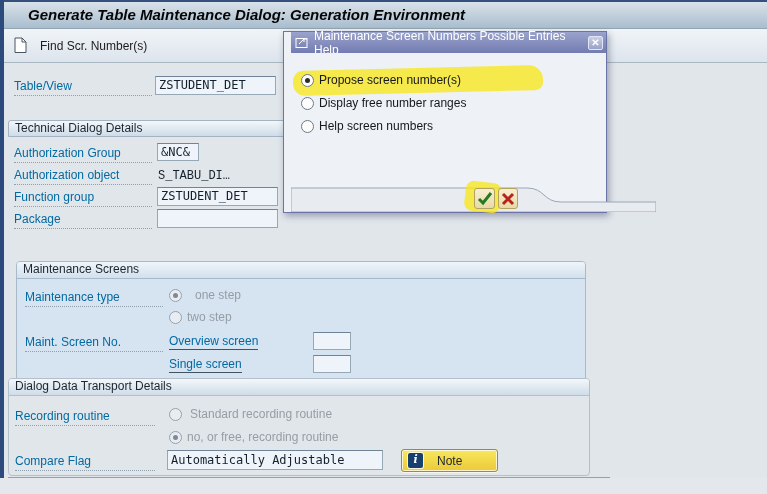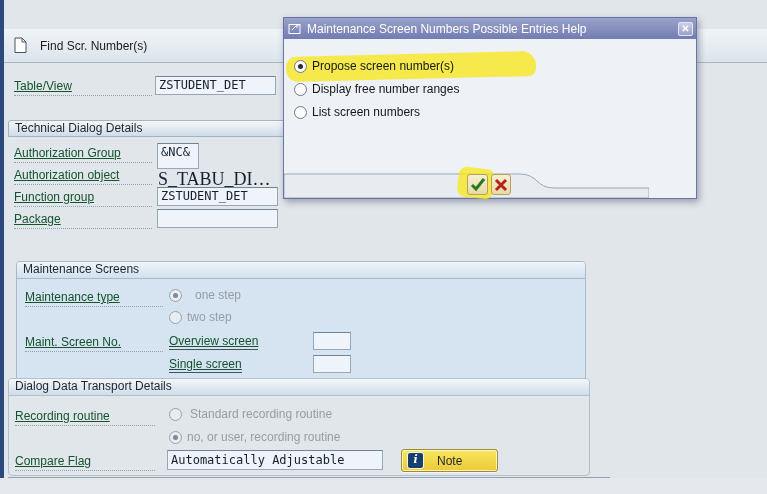--- a/index.html
+++ b/index.html
@@ -14,26 +14,26 @@
     border-top:2px solid #34517d; border-bottom:1px solid #93a5b5; z-index:5; }
   .titlebar .t { position:absolute; left:28px; top:4px; font-size:15px; font-weight:bold; font-style:italic; color:#050505; }
   .toolbar { left:0; top:29px; width:767px; height:34px;
     background:linear-gradient(#f0f4f7,#dce4ec); border-bottom:1px solid #a9b7c3; z-index:4; }
   .toolbar .lbl-find { position:absolute; left:40px; top:10px; color:#1c1c1c; }
   .mainbg { left:0; top:63px; width:767px; height:415px; background:#e1e6eb; }
   .footerline { left:8px; top:477px; width:602px; height:0; border-top:1px solid #92a1ae; z-index:6; }
   .footer { left:0; top:478px; width:767px; height:16px; background:#e4e7ec; }
 
   
-  .lbl { color:#14532d;text-decoration:underline; }
+  .lbl { color:#0369a1; }
   .ucol { border-bottom:1px dotted #8fa0ae; width:138px; height:17px; }
   .input { background:#eef4f9; border:1px solid #96a7b6; border-top-color:#6f8496;
     font-family:"DejaVu Sans Mono","Liberation Mono",monospace; font-size:12px; color:#14202c;
     padding:1px 3px; height:19px; line-height:15px; overflow:hidden; white-space:nowrap; }
-  .mono { font-family:Liberation Serif, serif; font-size:18px; color:#14202c; }
+  .mono { font-family:Liberation Mono, monospace; font-size:12px; color:#14202c; }
   .ghead { background:linear-gradient(#f3f7fa,#cfdce8); border:1px solid #a3b3c1;
     border-radius:3px 3px 0 0; height:17px; line-height:15px; padding-left:6px; color:#1c2530; }
   .radio { width:13px; height:13px; border-radius:50%; background:#fdfdfd; border:1px solid #6e7987; flex:0 0 auto; }
   .radio.sel::after { content:''; display:block; width:5px; height:5px; border-radius:50%; background:#2c2c2c; margin:3px; }
   .radio.dis { background:#e7edf3; border-color:#97a2ac; }
   .radio.dis.sel::after { background:#7f8a94; }
   .rrow { display:flex; align-items:center; gap:5px; position:absolute; }
   .graytxt { color:#959da5; }
   .linklbl { border-bottom:1px solid #42525f; padding-bottom:1px; }
 
@@ -47,60 +47,63 @@
 
   
   .notebtn { display:flex; align-items:center; gap:14px; padding-left:6px;
     background:linear-gradient(#f8e75c,#ecc93a); border:1px solid #a08c28; border-radius:3px;
     box-shadow:inset 0 0 0 1px rgba(255,255,255,.75), 0 1px 0 #f6f6ee; cursor:pointer; }
   .noteicon { width:15px; height:15px; background:#17406f; color:#fff; border-radius:2px;
     font-family:"DejaVu Serif","Liberation Serif",serif; font-weight:bold; font-style:italic;
     font-size:11px; text-align:center; line-height:14px; box-shadow:0 0 0 1px #fbf6d8; }
 
   
-  .popup { left:283px; top:17px; width:414px; height:182px; z-index:40;
-    border:1px solid #6b74a8; background:#eef1f5; box-shadow:2px 3px 7px rgba(40,50,80,.4); }
+  .popup { left:283px; top:31px; width:324px; height:182px; z-index:40;
+    border:1px solid #6b74a8; background:#eef1f5; box-shadow:2px 3px 7px rgba(40,50,80,.4);padding-left:7px; }
   .ptitle { height:21px; background:linear-gradient(#9aa3cb,#737cb1); display:flex; align-items:center;
     gap:5px; padding:0 3px 0 4px; color:#fff; }
   .ptitle .txt { flex:1; font-size:12px; }
   .pclose { width:15px; height:14px; background:linear-gradient(#c9cfe6,#98a1ca);
     border:1px solid #e2e5f2; border-radius:2px; color:#fff; font-size:10px; font-weight:bold;
     text-align:center; line-height:12px; cursor:pointer; }
   .pbody { position:relative; height:159px; background:#eef1f5; }
   .hl { position:absolute; background:#f8e71c; opacity:.78; border-radius:10px 14px 8px 12px; z-index:1; }
   .popt { z-index:2; }
   .popt .olbl { color:#15181c; }
   .pbtn { position:absolute; width:21px; height:21px; border:1px solid #b3a35e; border-radius:3px;
     background:linear-gradient(#f7efd2,#e8daa6); display:flex; align-items:center; justify-content:center;
     cursor:pointer; z-index:3; }
 </style>
 </head>
 <body>
 
 <div id="app">
 
+  <div class="abs titlebar">
+    <div class="t">Generate Table Maintenance Dialog: Generation Environment</div>
+  </div>
   <div class="abs toolbar">
     <svg class="abs" style="left:14px;top:8px;" width="14" height="17">
       <path d="M1 1 H8 L12 5 V15.5 H1 Z" fill="#ffffff" stroke="#4a5560"></path>
       <path d="M8 1 L8 5 H12" fill="none" stroke="#4a5560"></path>
     </svg>
     <div class="lbl-find">Find Scr. Number(s)</div>
   </div>
   <div class="abs mainbg"></div>
   <div class="abs left-border"></div>
   <div class="abs footerline"></div>
   <div class="abs footer"></div>
 
   <div class="abs lbl ucol" style="left:14px;top:79px;">Table/View</div>
   <div class="abs input" style="left:155px;top:76px;width:121px;">ZSTUDENT_DET</div>
 
   <div class="abs ghead" style="left:8px;top:120px;width:360px;">Technical Dialog Details</div>
 
   <div class="abs lbl ucol" style="left:14px;top:146px;">Authorization Group</div>
-  <div class="abs input" style="left:157px;top:143px;width:42px;height:26px;">&amp;NC&amp;</div>
+  <div class="abs input" style="left:157px;top:143px;width:42px;height:18px;">&amp;NC&amp;</div>
 
   <div class="abs lbl ucol" style="left:14px;top:168px;">Authorization object</div>
   <div class="abs mono" style="left:158px;top:169px;">S_TABU_DI…</div>
 
   <div class="abs lbl ucol" style="left:14px;top:190px;">Function group</div>
   <div class="abs input" style="left:157px;top:187px;width:121px;">ZSTUDENT_DET</div>
 
   <div class="abs lbl ucol" style="left:14px;top:212px;">Package</div>
   <div class="abs input" style="left:157px;top:209px;width:121px;"></div>
 
@@ -127,21 +130,21 @@
   <div class="abs ddgroup">
     <div class="ghead">Dialog Data Transport Details</div>
 
     <div class="abs lbl ucol" style="left:6px;top:30px;width:140px;">Recording routine</div>
     <div class="rrow" style="left:160px;top:28px;gap:8px;">
       <span class="radio dis"></span>
       <span class="graytxt">Standard recording routine</span>
     </div>
     <div class="rrow" style="left:160px;top:51px;">
       <span class="radio dis sel"></span>
-      <span class="graytxt">no, or user, recording routine</span>
+      <span class="graytxt">no, or free, recording routine</span>
     </div>
 
     <div class="abs lbl ucol" style="left:6px;top:75px;width:140px;">Compare Flag</div>
     <div class="abs input" style="left:158px;top:71px;width:216px;height:20px;line-height:16px;">Automatically Adjustable</div>
 
     <div class="abs notebtn" style="left:392px;top:70px;width:97px;height:23px;">
       <span class="noteicon">i</span>
       <span>Note</span>
     </div>
   </div>
@@ -162,21 +165,21 @@
       <div class="rrow popt" style="left:10px;top:43px;">
         <span class="radio"></span>
         <span class="olbl">Display free number ranges</span>
       </div>
       <div class="rrow popt" style="left:10px;top:20px;">
         <span class="radio sel"></span>
         <span class="olbl">Propose screen number(s)</span>
       </div>
       <div class="rrow popt" style="left:10px;top:66px;">
         <span class="radio"></span>
-        <span class="olbl">List screen numbers</span>
+        <span class="olbl">Help screen numbers</span>
       </div>
 
       <svg class="abs" style="left:0;bottom:0;" width="365" height="30">
         <path d="M0 6 H236 C254 6 252 20 270 20 H365 V30 H0 Z" fill="#e8ecf1" stroke="#9aa7b7"></path>
       </svg>
 
       <div class="hl" style="left:174px;top:129px;width:36px;height:30px;transform:rotate(7deg);border-radius:8px;"></div>
 
       <div class="pbtn" style="left:183px;top:135px;">
         <svg width="16" height="15">

